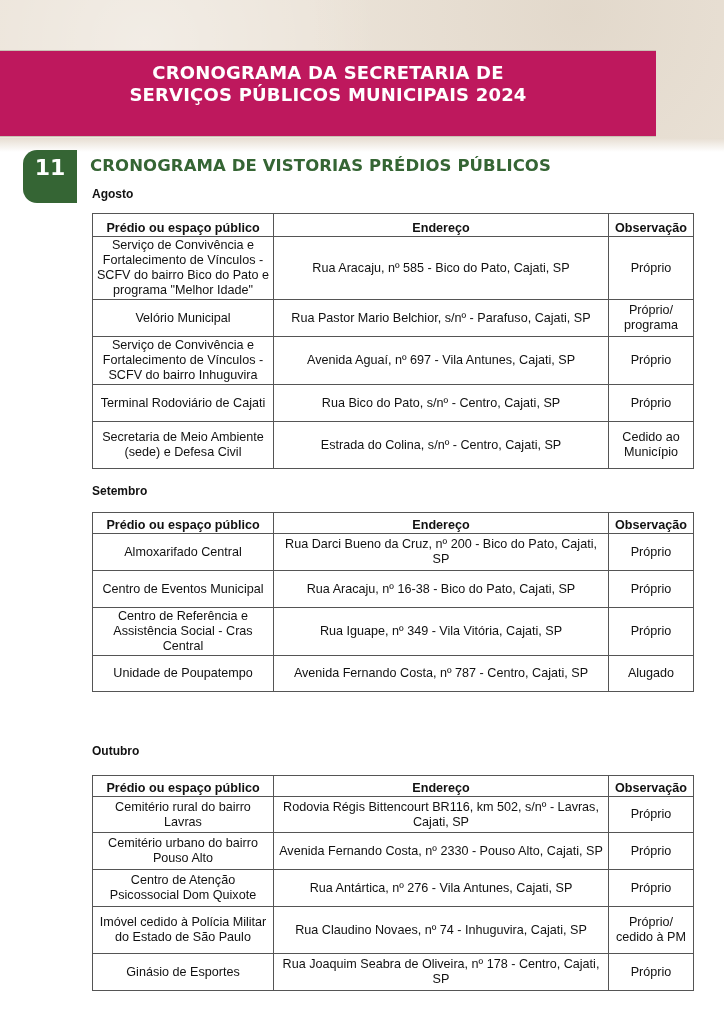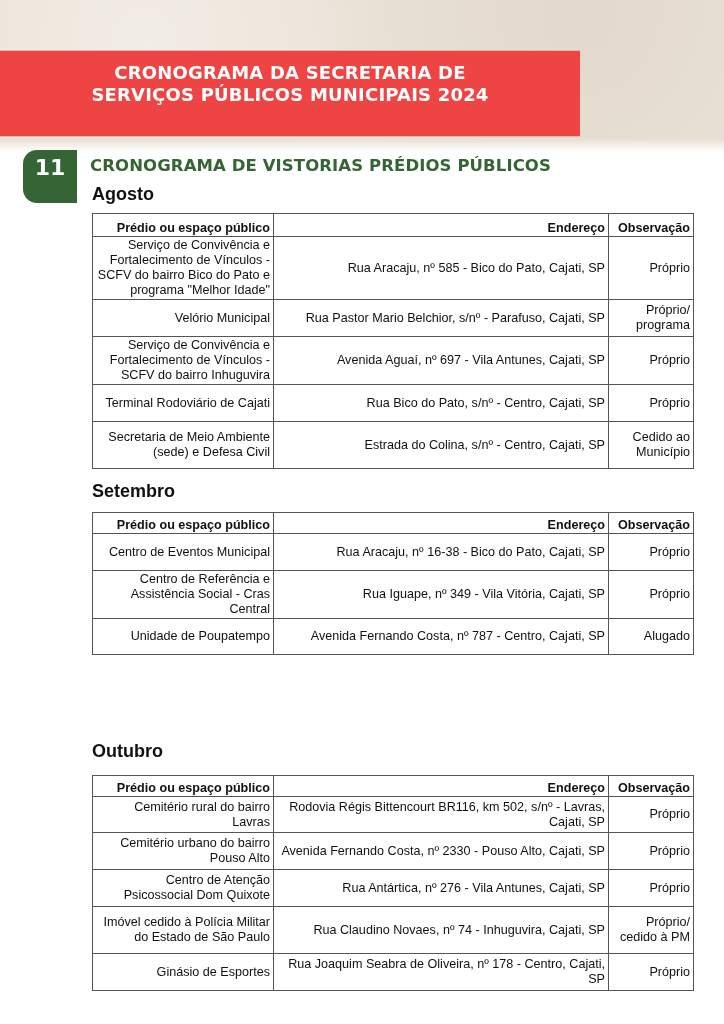--- a/index.html
+++ b/index.html
@@ -14,22 +14,22 @@
       background: #ebe3d8;
       background-image:
         radial-gradient(circle at 20% 30%, rgba(255,255,255,0.35) 0, rgba(255,255,255,0) 40%),
         radial-gradient(circle at 80% 10%, rgba(200,185,165,0.25) 0, rgba(200,185,165,0) 45%);
     }
     .paper-fade {
       position: absolute; left: 0; top: 138px; width: 724px; height: 14px;
       background: linear-gradient(#e7ded2, #ffffff);
     }
     .banner {
-      position: absolute; left: 0; top: 50px; width: 580px; height: 87px;
-      background: #ef4444;
+      position: absolute; left: 0; top: 50px; width: 656px; height: 87px;
+      background: #be185d;
       border-top: 1px solid #c9c2b4;
       border-bottom: 1px solid #c9c2b4;
       box-sizing: border-box;
       color: #ffffff;
       text-align: center;
     }
     .banner-title {
       font-family: "DejaVu Sans", sans-serif;
       font-weight: bold;
       font-size: 18px;
@@ -53,36 +53,36 @@
       color: #356534;
       font-family: "DejaVu Sans", sans-serif;
       font-weight: bold;
       font-size: 16.5px;
       line-height: 22px;
       letter-spacing: 0.1px;
     }
     .month-label {
       position: absolute; left: 92px;
       font-weight: bold;
-      font-size: 18px;
+      font-size: 12px;
       line-height: 15px;
       color: #111;
     }
     table.sched {
       position: absolute; left: 92px; width: 601px;
       border-collapse: collapse;
       table-layout: fixed;
       font-size: 12.6px;
       line-height: 15px;
     }
     table.sched th, table.sched td {
       border: 1px solid #555;
       padding: 1px 3px;
       vertical-align: middle;
-      text-align: right;
+      text-align: center;
       overflow: hidden;
       margin-left: 41px;
     }
     table.sched th { font-weight: bold; vertical-align: bottom; padding-bottom: 0; }
     col.c1 { width: 181px; }
     col.c2 { width: 335px; }
     col.c3 { width: 85px; }
   </style>
 </head>
 <body>
@@ -152,20 +152,25 @@
     </colgroup>
   <thead>
     <tr style="height:21px;">
       <th>Prédio ou espaço público</th>
       <th>Endereço</th>
       <th>Observação</th>
     </tr>
   </thead>
   <tbody>
     <tr style="height:37px;">
+      <td>Almoxarifado Central</td>
+      <td>Rua Darci Bueno da Cruz, nº 200 - Bico do Pato, Cajati, SP</td>
+      <td>Próprio</td>
+    </tr>
+    <tr style="height:37px;">
       <td>Centro de Eventos Municipal</td>
       <td>Rua Aracaju, nº 16-38 - Bico do Pato, Cajati, SP</td>
       <td>Próprio</td>
     </tr>
     <tr style="height:47px;">
       <td>Centro de Referência e Assistência Social - Cras Central</td>
       <td>Rua Iguape, nº 349 - Vila Vitória, Cajati, SP</td>
       <td>Próprio</td>
     </tr>
     <tr style="height:36px;">

